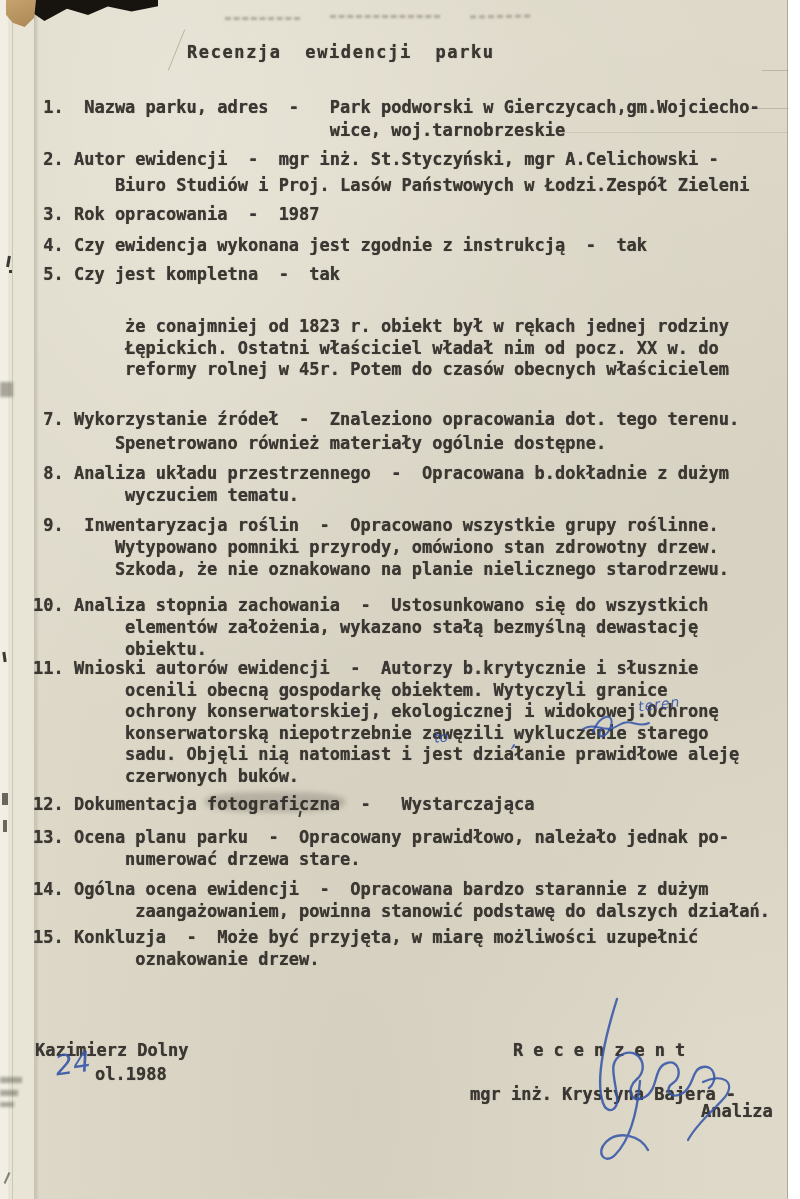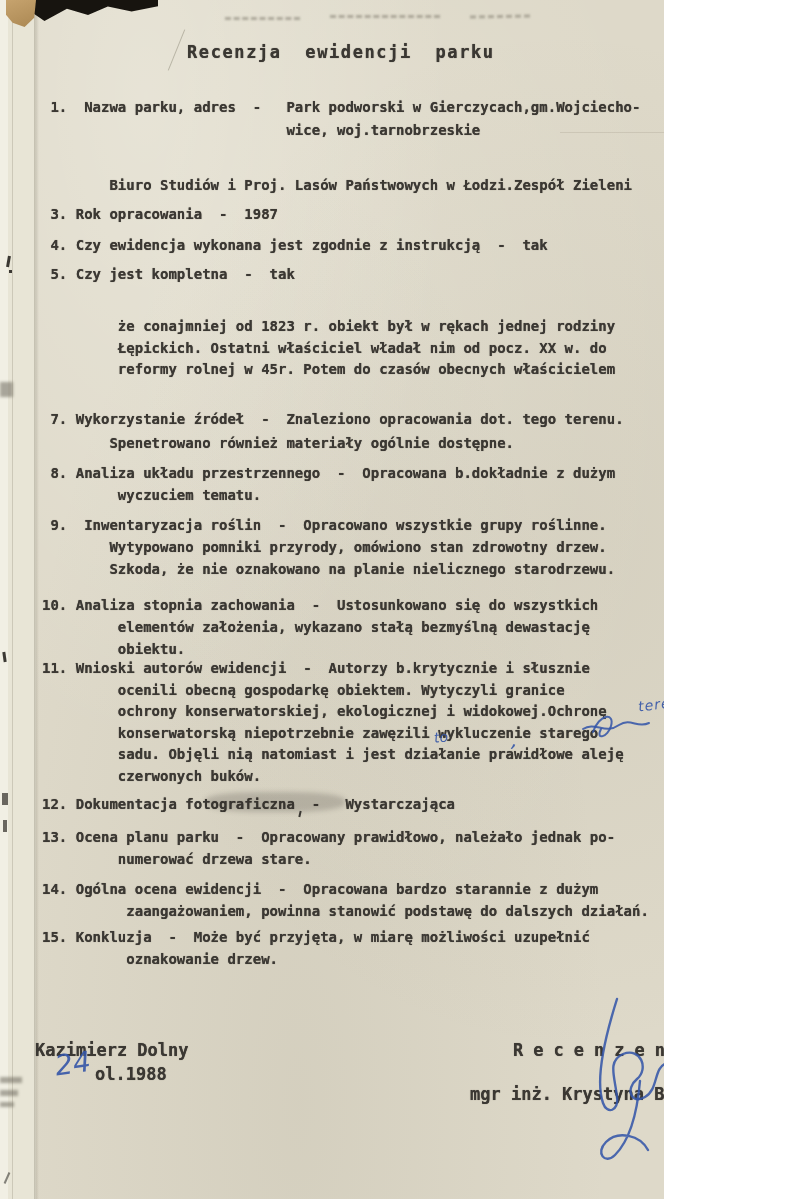--- a/index.html
+++ b/index.html
@@ -1,25 +1,26 @@
 <!DOCTYPE html>
 <html><head>
 <meta charset="utf-8">
 <style>
   html,body{margin:0;padding:0;}
   body{width:800px;}
   .page{
-    position:relative;width:664px;height:1199px;overflow:hidden;
+    position:relative;width:764px;height:1199px;overflow:hidden;
     background:
       radial-gradient(ellipse at 22% 8%, rgba(255,255,248,.28), transparent 42%),
       radial-gradient(ellipse at 85% 45%, rgba(125,118,96,.09), transparent 55%),
       radial-gradient(ellipse at 45% 92%, rgba(128,122,100,.10), transparent 60%),
       radial-gradient(ellipse at 60% 30%, rgba(255,255,245,.12), transparent 50%),
       #ded9c9;
     font-family:"DejaVu Sans Mono", monospace;
+    padding-left:24px;
   }
   
   .strip{position:absolute;left:0;top:0;width:36px;height:100%;
     background:linear-gradient(90deg,#f1efe4 0 8px,#e8e5d6 8px 100%);}
   .strip-crease{position:absolute;left:34px;top:0;width:5px;height:100%;
     background:linear-gradient(90deg,rgba(105,99,82,.30),rgba(105,99,82,0));}
   .strip-line2{position:absolute;left:12px;top:0;width:1px;height:100%;background:rgba(120,114,96,.25);}
   
   .vline-right{position:absolute;left:787px;top:0;width:1px;height:100%;background:rgba(125,119,102,.5);}
   .hline-r1{position:absolute;left:762px;top:70px;width:38px;height:1px;background:rgba(125,119,102,.35);}
@@ -32,21 +33,21 @@
     background:linear-gradient(160deg,#c6a36e,#ab8853);
     clip-path:polygon(0 0,100% 0,94% 66%,62% 100%,22% 84%,0 55%);}
   
   .bleed{position:absolute;height:0;border-top:3px dashed rgba(108,104,90,.45);filter:blur(1px);}
   .bleed.b1{left:225px;top:17px;width:75px;}
   .bleed.b2{left:330px;top:15px;width:110px;}
   .bleed.b3{left:470px;top:15px;width:60px;transform:rotate(-1deg);}
   .crease-title{position:absolute;left:176px;top:28px;width:1px;height:44px;
     background:rgba(110,104,88,.38);transform:rotate(22deg);}
   
-  .ln{position:absolute;left:42px;white-space:pre;font-size:14px;line-height:19px;
+  .ln{position:absolute;left:33px;white-space:pre;font-size:17px;line-height:19px;
     font-weight:bold;color:#3b3833;text-shadow:0 0 .7px rgba(48,44,38,.85);}
   .title{position:absolute;left:187px;top:42px;white-space:pre;font-size:17px;font-weight:bold;
     letter-spacing:1.6px;color:#3b3833;text-shadow:0 0 .8px rgba(48,44,38,.9);}
   .ftr{position:absolute;white-space:pre;font-size:17px;font-weight:bold;color:#3b3833;
     text-shadow:0 0 .7px rgba(48,44,38,.85);}
   .recenzent{letter-spacing:10px;}
   
   .smudge-foto{position:absolute;left:205px;top:792px;width:140px;height:20px;
     background:rgba(45,42,36,.20);filter:blur(2.5px);border-radius:40%;}
   .comma-under{position:absolute;left:299px;top:811px;width:2px;height:6px;background:#3b3833;transform:rotate(14deg);}
@@ -98,20 +99,21 @@
   <div class="art slash"></div>
   <div class="blob g1"></div>
   <div class="blob g2"></div>
   <div class="blob g3"></div>
   <div class="blob g4"></div>
 
   <div class="title">Recenzja  ewidencji  parku</div>
 
   <div class="ln" style="top:98px"> 1.  Nazwa parku, adres  -   Park podworski w Gierczycach,gm.Wojciecho-</div>
   <div class="ln" style="top:121px">                             wice, woj.tarnobrzeskie</div>
+  <div class="ln" style="top:150px"> 2. Autor ewidencji  -  mgr inż. St.Styczyński, mgr A.Celichowski -</div>
   <div class="ln" style="top:176px">        Biuro Studiów i Proj. Lasów Państwowych w Łodzi.Zespół Zieleni</div>
   <div class="ln" style="top:205px"> 3. Rok opracowania  -  1987</div>
   <div class="ln" style="top:236px"> 4. Czy ewidencja wykonana jest zgodnie z instrukcją  -  tak</div>
   <div class="ln" style="top:265px"> 5. Czy jest kompletna  -  tak</div>
   <div class="ln" style="top:317px">         że conajmniej od 1823 r. obiekt był w rękach jednej rodziny</div>
   <div class="ln" style="top:339px">         Łępickich. Ostatni właściciel władał nim od pocz. XX w. do</div>
   <div class="ln" style="top:360px">         reformy rolnej w 45r. Potem do czasów obecnych właścicielem</div>
   <div class="ln" style="top:410px"> 7. Wykorzystanie źródeł  -  Znaleziono opracowania dot. tego terenu.</div>
   <div class="ln" style="top:434px">        Spenetrowano również materiały ogólnie dostępne.</div>
   <div class="ln" style="top:464px"> 8. Analiza układu przestrzennego  -  Opracowana b.dokładnie z dużym</div>

